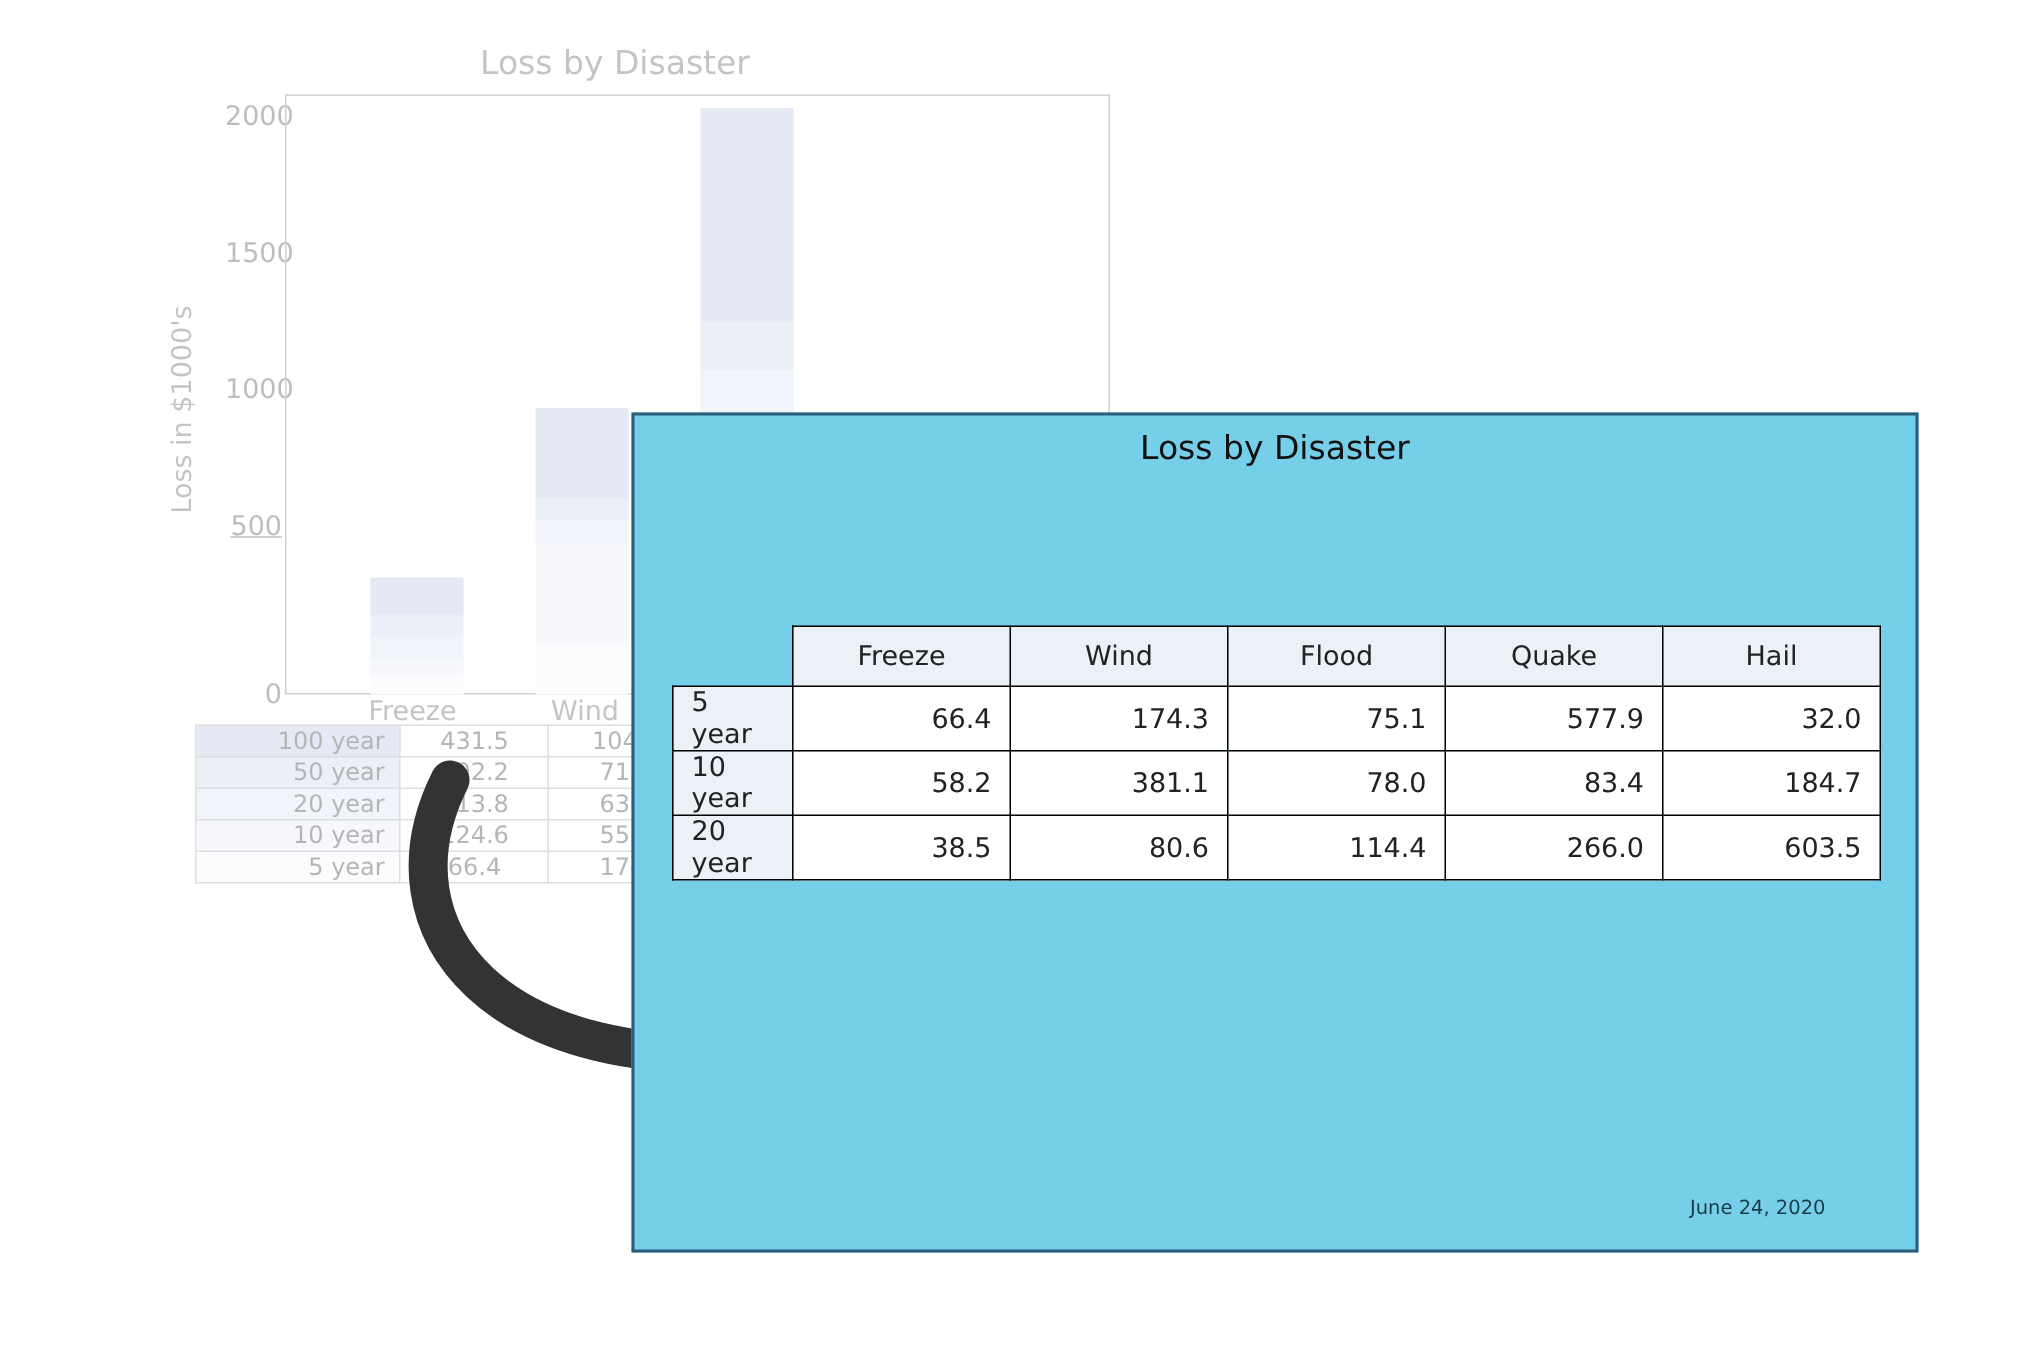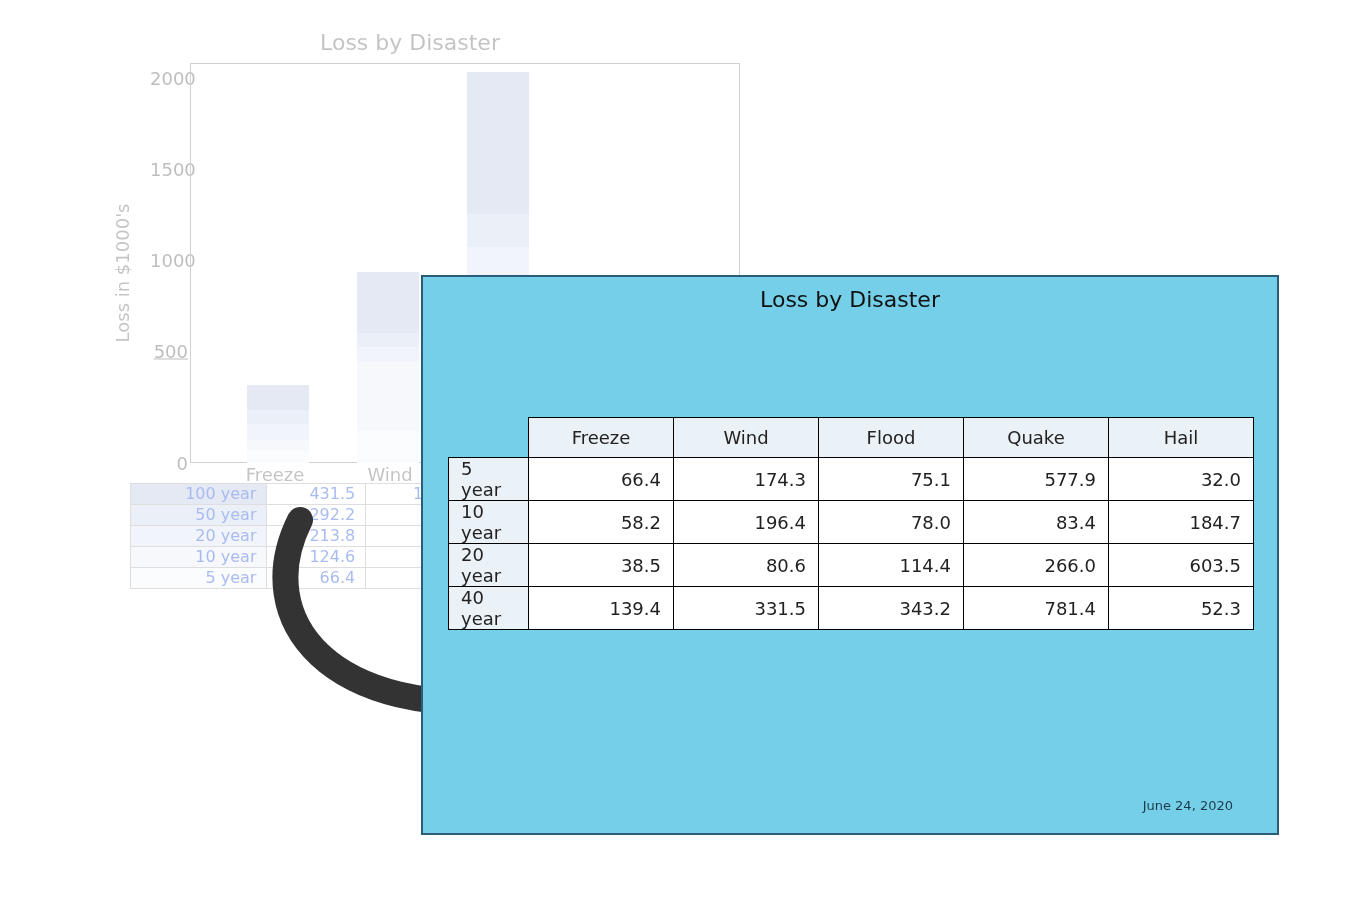--- a/index.html
+++ b/index.html
@@ -99,40 +99,40 @@
     color: #666;
     transform: translateX(-50%);
   }
 
   
   .mini-table {
     margin-left: 60px;
     width: 350px;
     border-collapse: collapse;
     font-size: 16px;
-    color: #1d4ed8;
+    color: #404040;
   }
   .mini-table td, .mini-table th {
     border: 1px solid #aaa;
     padding: 0 10px;
     text-align: center;
     height: 20px;
     line-height: 20px;
     font-weight: normal;
   }
   .mini-table td.rowhdr {
     text-align: right;
     background: #f0f3fa;
   }
   .mini-table td.rowhdr.r100 { background: #bcc6e3; }
   .mini-table td.rowhdr.r50  { background: #ccd6ec; }
   .mini-table td.rowhdr.r20  { background: #dbe4f3; }
   .mini-table td.rowhdr.r10  { background: #e8eef8; }
   .mini-table td.rowhdr.r5   { background: #f5f8fd; }
-  .mini-table td.num { text-align: right; }
+  .mini-table td.num { text-align: center; }
 
   
   .popout {
     position: absolute;
     left: 421px;
     top: 275px;
     width: 858px;
     height: 560px;
     background: #75cfe8;
     border: 2px solid #2a5d7a;
@@ -175,21 +175,21 @@
     text-align: left;
     width: 80px;
   }
   table.big td.val {
     background: #ffffff;
     text-align: right;
     width: 145px;
   }
   .date-note {
     position: absolute;
-    right: 44px;
+    right: 60px;
     bottom: 20px;
     font-size: 13px;
     color: #1a3b4a;
   }
 
   
   .arrow {
     position: absolute;
     left: 240px;
     top: 500px;
@@ -306,41 +306,33 @@
           <td class="rowhdr2">5 year</td>
           <td class="val">66.4</td>
           <td class="val">174.3</td>
           <td class="val">75.1</td>
           <td class="val">577.9</td>
           <td class="val">32.0</td>
         </tr>
         <tr>
           <td class="rowhdr2">10 year</td>
           <td class="val">58.2</td>
-          <td class="val">196.4</td>
+          <td class="val">381.1</td>
           <td class="val">78.0</td>
           <td class="val">83.4</td>
           <td class="val">184.7</td>
         </tr>
         <tr>
           <td class="rowhdr2">20 year</td>
           <td class="val">38.5</td>
           <td class="val">80.6</td>
           <td class="val">114.4</td>
           <td class="val">266.0</td>
           <td class="val">603.5</td>
         </tr>
-        <tr>
-          <td class="rowhdr2">40 year</td>
-          <td class="val">139.4</td>
-          <td class="val">331.5</td>
-          <td class="val">343.2</td>
-          <td class="val">781.4</td>
-          <td class="val">52.3</td>
-        </tr>
       </tbody>
         </table>
     </div>
 
     <div class="date-note">June 24, 2020</div>
   </div>
 
 </div>
 
 </body></html>

